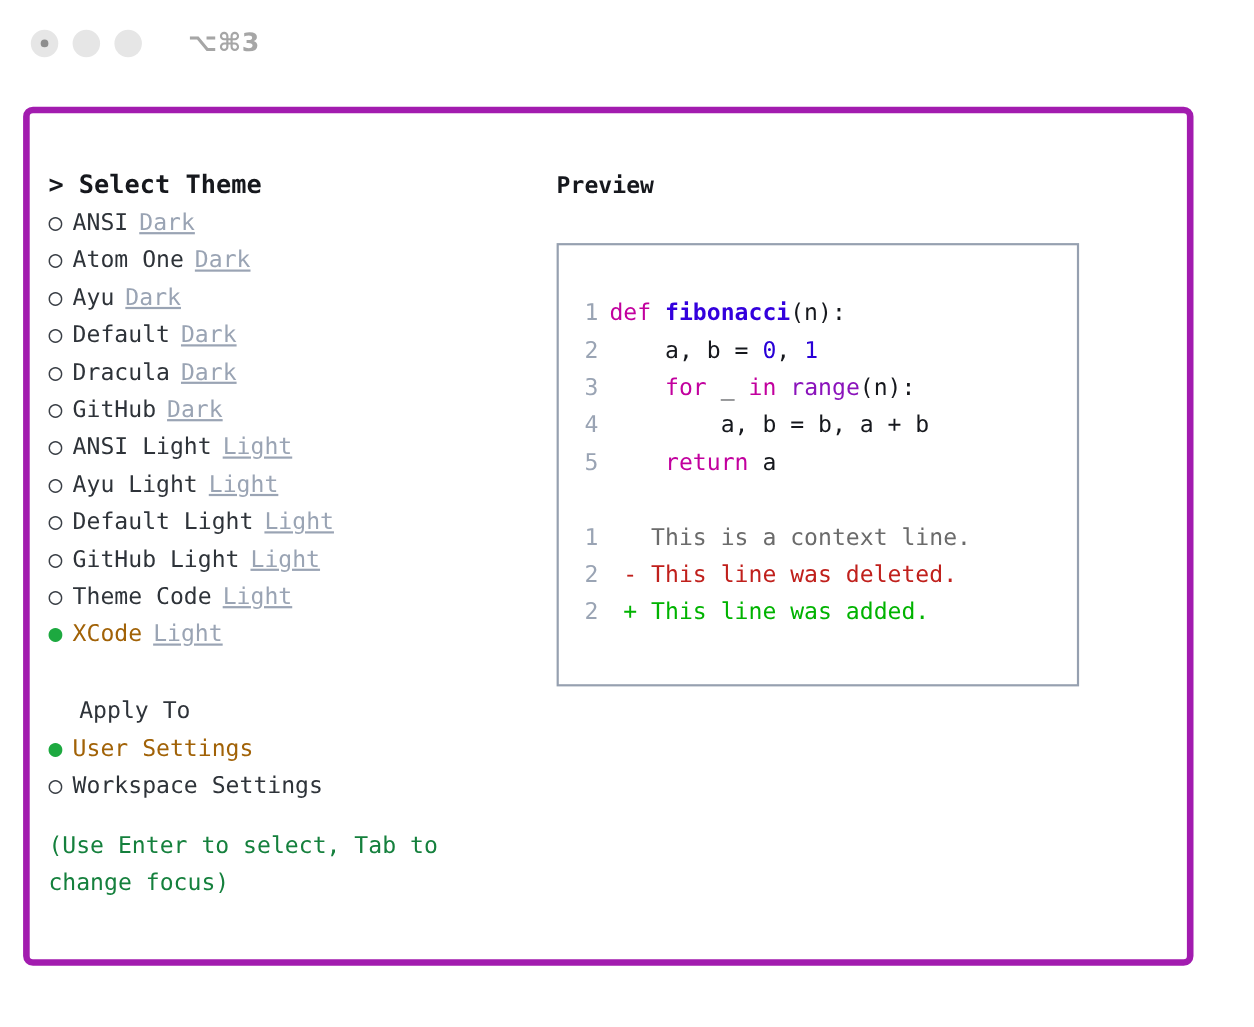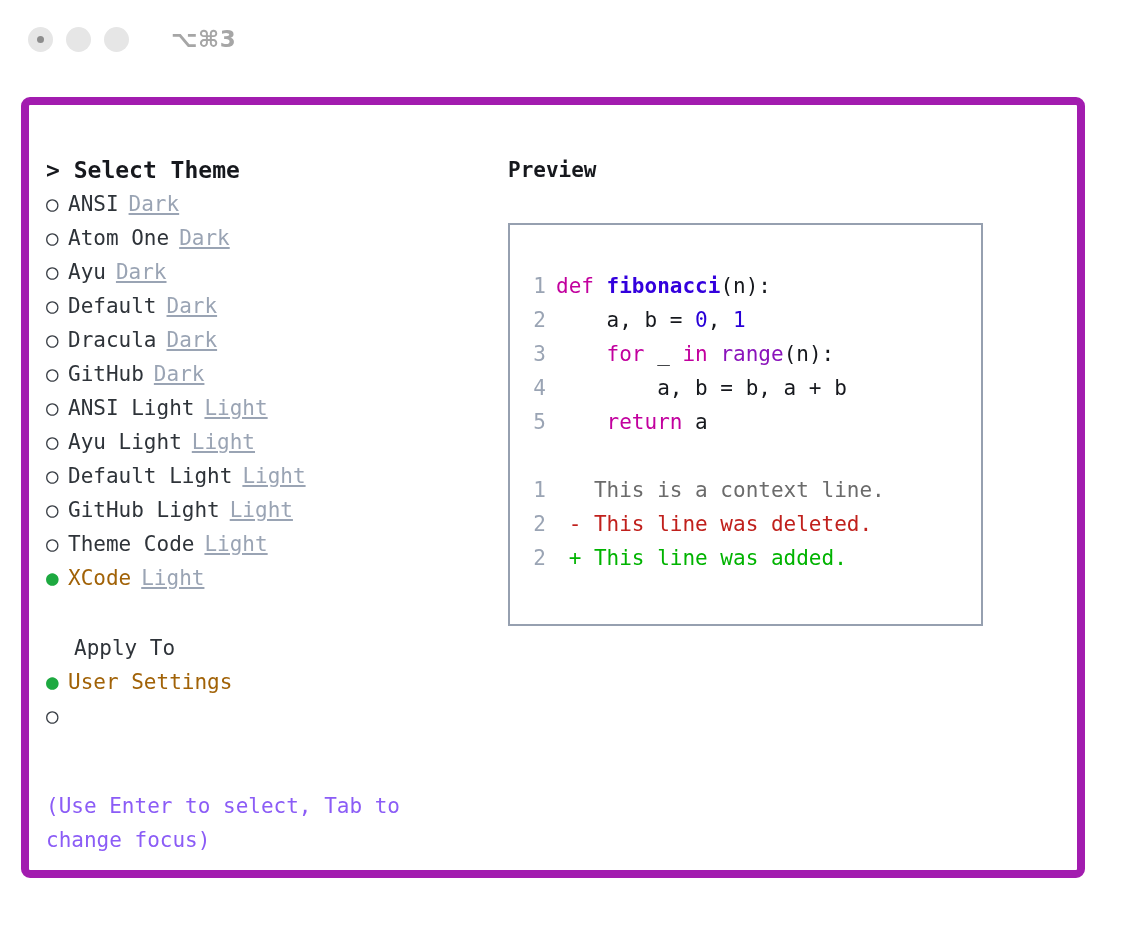--- a/index.html
+++ b/index.html
@@ -65,21 +65,21 @@
     font-family: "DejaVu Sans", "Liberation Sans", sans-serif;
   }
 
   
   .window {
     position: absolute;
     left: 21px;
     top: 97px;
     width: 1064px;
     height: 781px;
-    border: 8px solid #a21caf;
+    border: 6px solid #a21caf;
     border-radius: 9px;
     box-sizing: border-box;
     background: #ffffff;
   }
 
   .columns {
     position: absolute;
     left: 0;
     top: 0;
     width: 100%;
@@ -130,23 +130,23 @@
 
   .apply-heading {
     font-size: 21px;
     color: #2e3339;
     line-height: 34px;
     padding-left: 28px;
     white-space: pre;
   }
 
   .hint {
-    margin-top: 56px;
-    font-size: 21px;
-    color: #8b5cf6;
+    margin-top: 20px;
+    font-size: 21px;
+    color: #15803d;
     line-height: 34px;
     width: 410px;
     word-spacing: 0px;
   }
 
   
   .right-col {
     position: absolute;
     left: 479px;
     top: 48px;
@@ -228,21 +228,21 @@
             <div class="opt-row"><span class="bullet">○</span><span class="opt-label">GitHub Light</span><span class="opt-variant">Light</span></div>
             <div class="opt-row"><span class="bullet">○</span><span class="opt-label">Theme Code</span><span class="opt-variant">Light</span></div>
             <div class="opt-row selected"><span class="bullet sel">●</span><span class="opt-label">XCode</span><span class="opt-variant">Light</span></div>
           </div>
 
         <div class="section-spacer"></div>
 
         <div class="apply-heading">Apply To</div>
         <div id="apply-list">
             <div class="opt-row selected"><span class="bullet sel">●</span><span class="opt-label">User Settings</span></div>
-            <div class="opt-row"><span class="bullet">○</span></div>
+            <div class="opt-row"><span class="bullet">○</span><span class="opt-label">Workspace Settings</span></div>
           </div>
 
         <div class="hint">(Use Enter to select, Tab to change focus)</div>
       </div>
 
       <div class="right-col">
         <div class="preview-title">Preview</div>
         <div class="code-box">
           <div id="code-lines">
               <div class="code-line"><span class="ln">1</span><span class="code-text"><span class="tok-kw">def </span><span class="tok-fn">fibonacci</span><span class="tok-plain">(n):</span></span></div>

